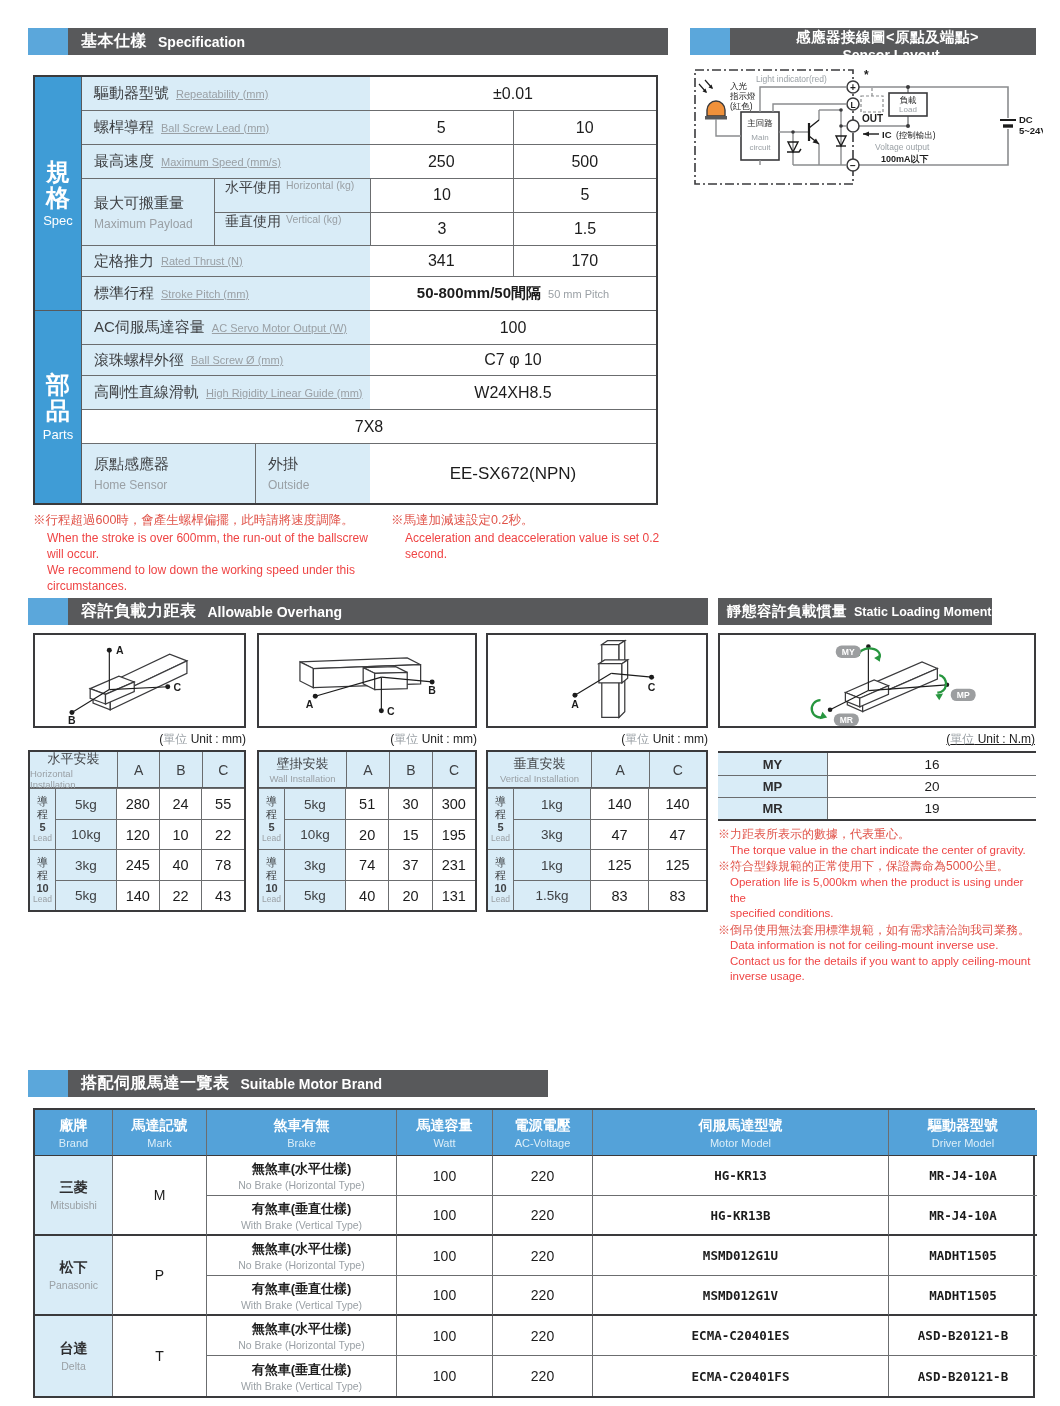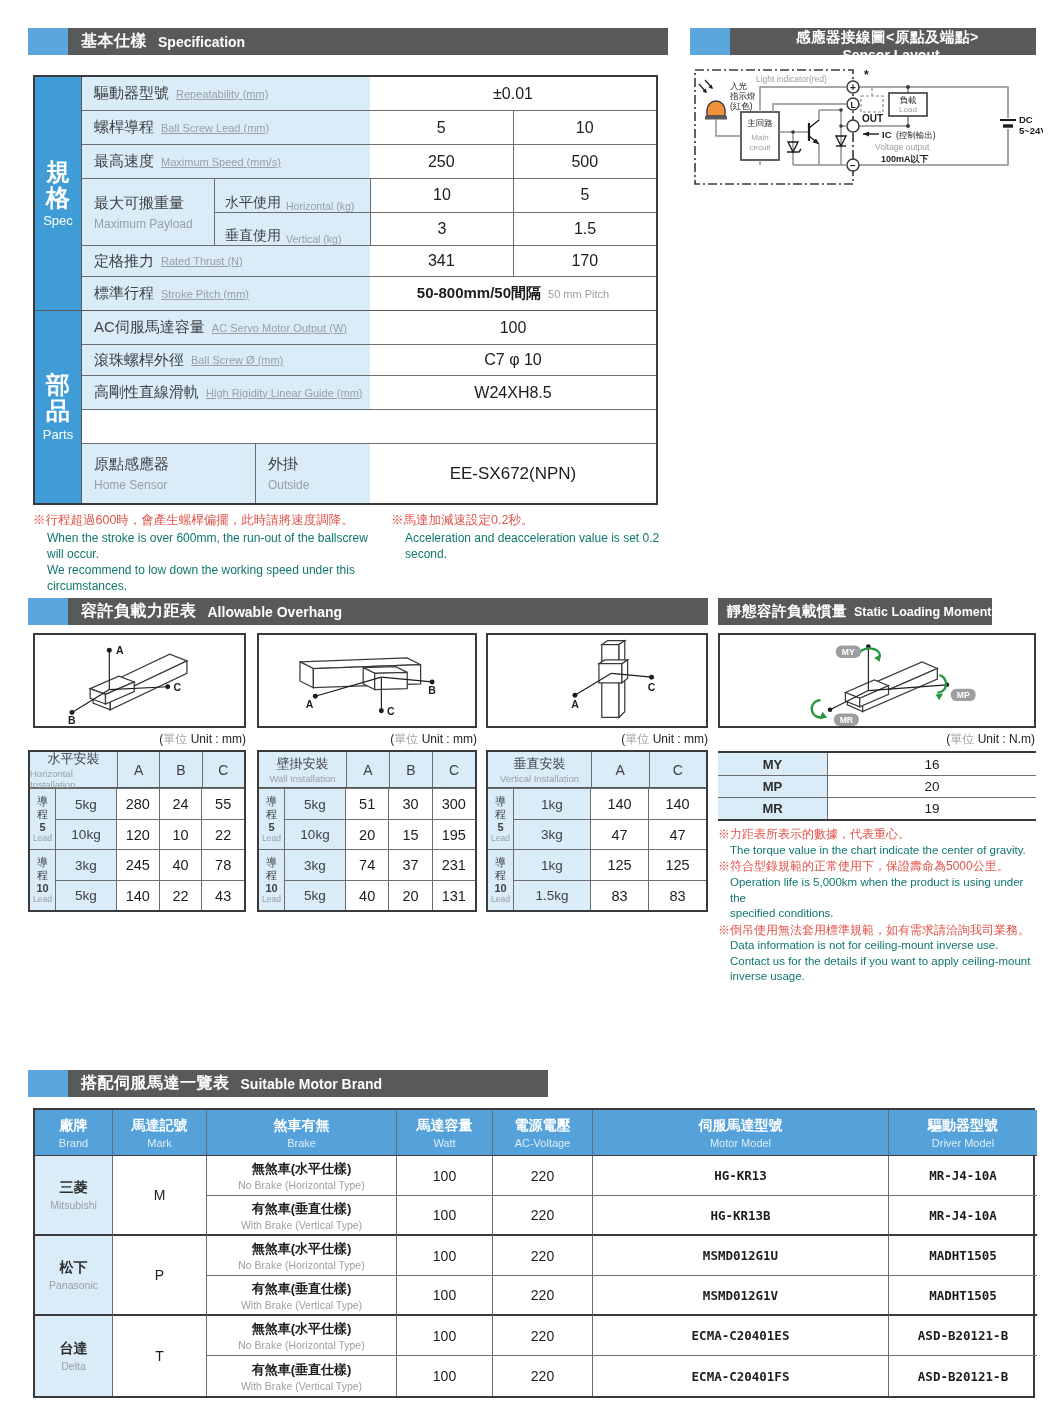--- a/index.html
+++ b/index.html
@@ -24,32 +24,32 @@
   .rows { flex:1; display:flex; flex-direction:column; }
   .srow { display:flex; border-top:1px solid #6b6d6f; }
   .srow:first-child { border-top:none; }
   .lbl { width:288px; background:#d9ecf7; display:flex; align-items:center; padding-left:12px; flex-wrap:wrap; }
   .lbl .zh { font-size:15px; color:#3f4144; white-space:nowrap; }
   .lbl .en { font-size:11px; color:#9aa0a5; margin-left:7px; white-space:nowrap;text-decoration:underline; }
   .vals { flex:1; display:flex; }
   .v { flex:1; display:flex; align-items:center; justify-content:center; font-size:16px; color:#1c1c1c; }
   .v + .v { border-left:1px solid #6b6d6f; }
   .sub-col { width:156px; display:flex; flex-direction:column; border-left:1px solid #6b6d6f; }
-  .sub-cell { flex:1; background:#d9ecf7; display:flex; align-items:flex-end; padding-left:10px; flex-wrap:wrap; }
+  .sub-cell { flex:1; background:#d9ecf7; display:flex; align-items:flex-start; padding-left:10px; flex-wrap:wrap; }
   .sub-cell + .sub-cell { border-top:1px solid #6b6d6f; }
   .sub-cell .zh { font-size:14px; color:#3f4144; white-space:nowrap; }
   .sub-cell .en { font-size:10.5px; color:#9aa0a5; margin-left:5px; white-space:nowrap; }
   .lbl2 { background:#d9ecf7; display:flex; flex-direction:column; justify-content:center; padding-left:12px; }
   .lbl2 .zh { font-size:15px; color:#3f4144; }
   .lbl2 .en { font-size:12px; color:#9aa0a5; margin-top:4px; }
   .stroke-sub { font-size:11px; color:#9aa0a5; margin-left:7px; font-weight:normal; }
 
   
   .note-zh { color:#e05248; font-size:12.5px; line-height:1.4; }
-  .note-en { color:#0f766e; font-size:12px; line-height:1.35; padding-left:14px; }
+  .note-en { color:#ef4444; font-size:12px; line-height:1.35; padding-left:14px; }
 
   
   .oh { border:2px solid #3a3a3c; background:#fff; }
   .oh-head { display:flex; height:36px; border-bottom:1.5px solid #58595b; background:#d9ecf7; }
   .oh-title { display:flex; flex-direction:column; align-items:center; justify-content:center; border-right:1px solid #6b6d6f; }
   .oh-title .zh { font-size:13px; color:#3f4144; }
   .oh-title .en { font-size:9.5px; color:#9aa0a5; }
   .oh-col { flex:1; display:flex; align-items:center; justify-content:center; font-size:14px; color:#3f4144; border-right:1px solid #6b6d6f; }
   .oh-col:last-child { border-right:none; }
   .oh-group { display:flex; border-top:1px solid #6b6d6f; }
@@ -227,20 +227,23 @@
     <div class="srow" style="height:34px;">
       <div class="lbl">
           <span class="zh">高剛性直線滑軌</span>
           <span class="en">High Rigidity Linear Guide (mm)</span>
         </div>
       <div class="vals">
           <div class="v">W24XH8.5</div>
         </div>
     </div>
     <div class="srow" style="height:34px;">
+      <div class="vals">
+          <div class="v">7X8</div>
+        </div>
     </div>
     <div class="srow" style="flex:1;">
       <div class="lbl2" style="width:173px;">
         <span class="zh">原點感應器</span>
         <span class="en">Home Sensor</span>
       </div>
       <div class="lbl2" style="width:115px; border-left:1px solid #6b6d6f;">
         <span class="zh">外掛</span>
         <span class="en">Outside</span>
       </div>
@@ -625,21 +628,21 @@
   </g>
   <g>
     <rect x="116" y="11" width="26" height="13" rx="6" fill="#9c9ea0"></rect>
     <text x="129" y="21" text-anchor="middle" font-size="9" font-weight="bold" fill="#fff">MY</text>
     <rect x="236" y="56" width="26" height="13" rx="6" fill="#9c9ea0"></rect>
     <text x="249" y="66" text-anchor="middle" font-size="9" font-weight="bold" fill="#fff">MP</text>
     <rect x="114" y="82" width="26" height="13" rx="6" fill="#9c9ea0"></rect>
     <text x="127" y="92" text-anchor="middle" font-size="9" font-weight="bold" fill="#fff">MR</text>
   </g>
 </svg>
-<div class="abs unit" style="left:885px; top:731px; width:150px;"><span>(</span><span class="g">單位</span><span> Unit : N.m)</span></div>
+<div class="abs unit" style="left:885px; top:731px; width:150px;text-decoration:underline;"><span>(</span><span class="g">單位</span><span> Unit : N.m)</span></div>
 <div class="abs mom-table" style="left:718px; top:751px; width:318px;">
   <div class="mom-row">
       <div class="mom-k">MY</div>
       <div class="mom-v">16</div>
     </div>
   <div class="mom-row">
       <div class="mom-k">MP</div>
       <div class="mom-v">20</div>
     </div>
   <div class="mom-row">

